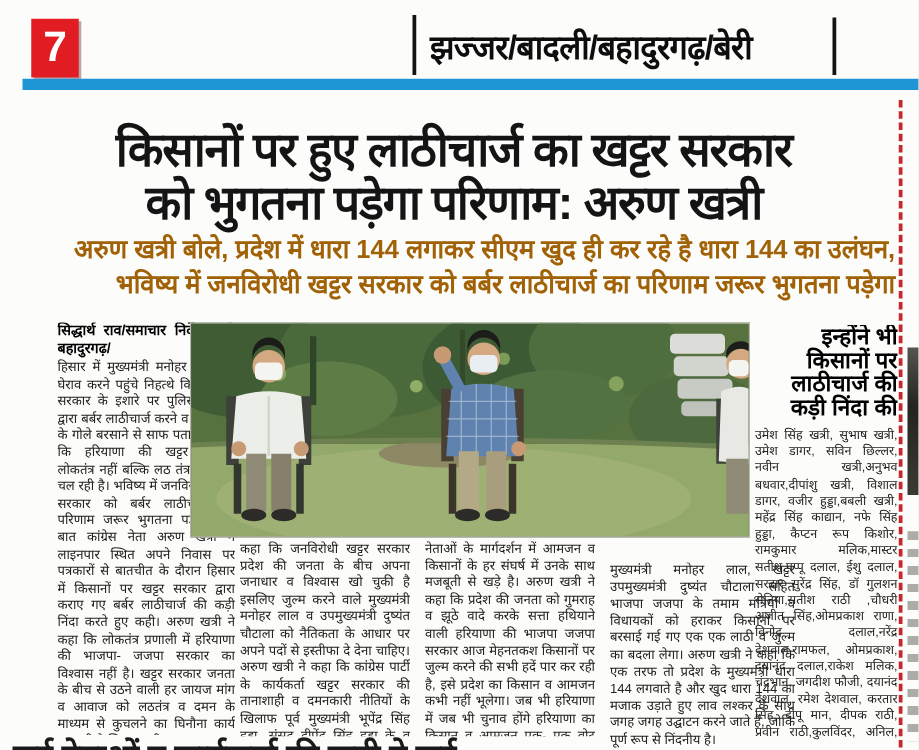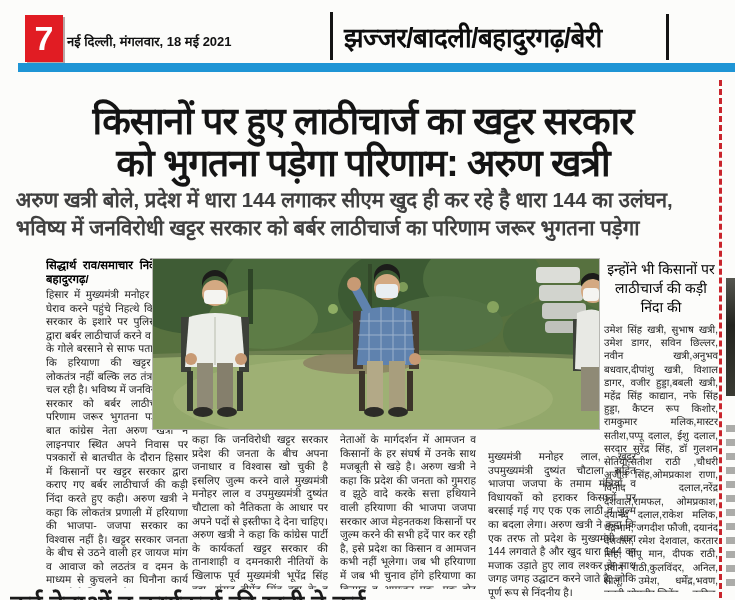--- a/index.html
+++ b/index.html
@@ -11,53 +11,52 @@
            box-shadow:2px 2px 0 rgba(60,10,10,.35);}
   #dateline{position:absolute;left:67px;top:32px;font-size:13px;font-weight:700;color:#111;white-space:nowrap;}
   .vbar{position:absolute;top:12px;width:3px;height:48px;background:#141414;}
   #vbar1{left:330px;} #vbar2{left:666px;height:46px;top:14px;}
   #section-title{position:absolute;left:344px;top:18px;width:320px;font-size:27px;font-weight:800;
                  letter-spacing:-0.5px;color:#0d0d0d;white-space:nowrap;transform:scaleX(.96);transform-origin:left;}
   #bluebar{position:absolute;left:18px;top:63px;width:717px;height:9px;background:#1f95d5;}
   
   #headline{position:absolute;left:8px;top:100px;width:710px;text-align:center;font-weight:800;color:#141414;}
   #headline .hl{font-size:38px;line-height:42px;letter-spacing:-1px;transform:scaleX(.98);}
-  #subheadline{position:absolute;left:5px;top:186px;width:722px;text-align:left;font-weight:700;color:#404040;}
+  #subheadline{position:absolute;left:5px;top:186px;width:722px;text-align:right;font-weight:700;color:#a16207;}
   #subheadline .shl{font-size:21px;line-height:28px;transform:scaleX(.97);}
   
   .newscol{position:absolute;text-align:justify;color:#222;overflow:hidden;margin-left:40px;}
   #col-left{left:6px;top:258px;width:142px;height:330px;font-size:10.5px;line-height:13.6px;}
   #byline{font-weight:800;font-size:11.5px;line-height:14px;color:#000;margin-bottom:2px;}
   #col1{left:152px;top:433px;width:136px;height:156px;font-size:10.5px;line-height:13.6px;}
   #col2{left:300px;top:433px;width:136px;height:156px;font-size:10.5px;line-height:13.6px;}
   #col3{left:448px;top:450px;width:148px;height:156px;font-size:10.5px;line-height:13.6px;}
   
   #photo{position:absolute;left:152px;top:258px;width:446px;height:170px;border:1px solid #b7b7b2;background:#6f8751;}
   #photo svg{display:block;}
   
   #sidebar{position:absolute;left:604px;top:260px;width:114px;height:332px;overflow:hidden;}
-  #sidebar-headline{font-size:14px;line-height:19px;font-weight:400;text-align:center;color:#000;margin-bottom:6px;}
+  #sidebar-headline{font-size:18px;line-height:19px;font-weight:700;text-align:right;color:#000;margin-bottom:6px;}
   #sidebar-names{font-size:10px;line-height:13.2px;text-align:justify;color:#222;}
   
   #dashed-rule{position:absolute;left:719px;top:80px;height:518px;width:0;border-left:3px dashed #c9252c;}
   #frag-photo{position:absolute;left:726px;top:278px;width:9px;height:118px;
               background:linear-gradient(#55564f,#23241f 40%,#3a3b33);}
   #frag-textlines{position:absolute;left:726px;top:425px;width:9px;height:168px;opacity:.55;
               background:repeating-linear-gradient(#6a6a66 0 7px,transparent 7px 14px);}
   
   #clipped-head{position:absolute;left:10px;top:588px;width:430px;height:12px;overflow:hidden;}
   #clipped-head .big{font-size:27px;font-weight:800;color:#1a1a1a;line-height:34px;transform:scaleX(.95);transform-origin:left;}
 </style>
 </head>
 <body>
 
 <div id="page">
 
   <div id="pagenum">7</div>
-  <div id="dateline">नई दिल्ली, मंगलवार, 18 मई 2021</div>
   <div id="vbar1" class="vbar"></div>
   <div id="section-title">झज्जर/बादली/बहादुरगढ़/बेरी</div>
   <div id="vbar2" class="vbar"></div>
   <div id="bluebar"></div>
 
   <div id="headline">
     <div class="hl">किसानों पर हुए लाठीचार्ज का खट्टर सरकार</div>
     <div class="hl">को भुगतना पड़ेगा परिणाम: अरुण खत्री</div>
   </div>
   <div id="subheadline">

